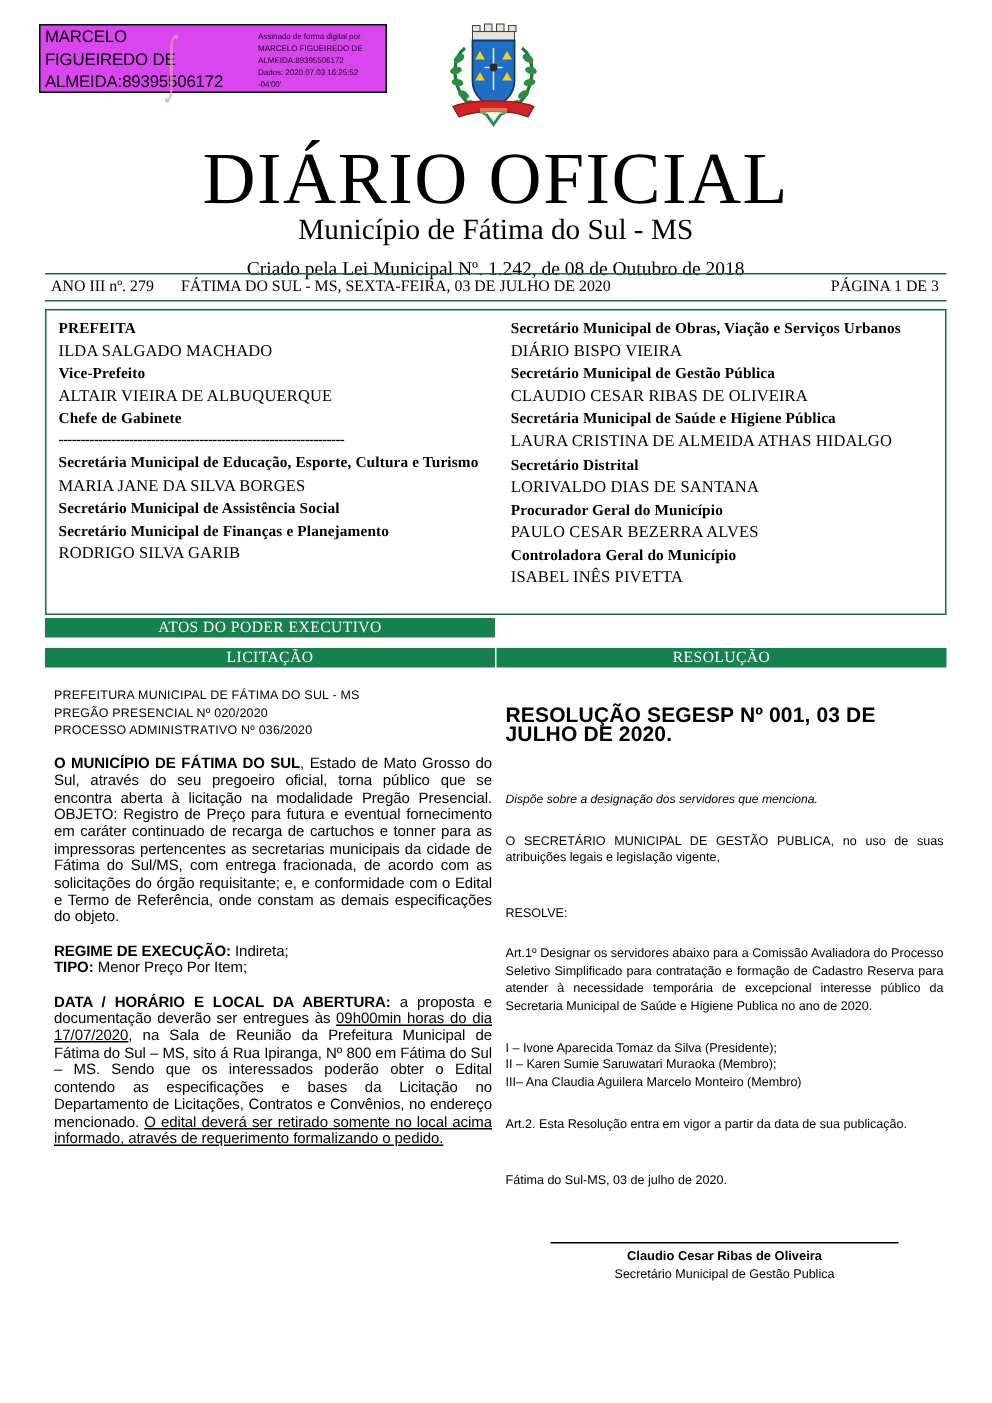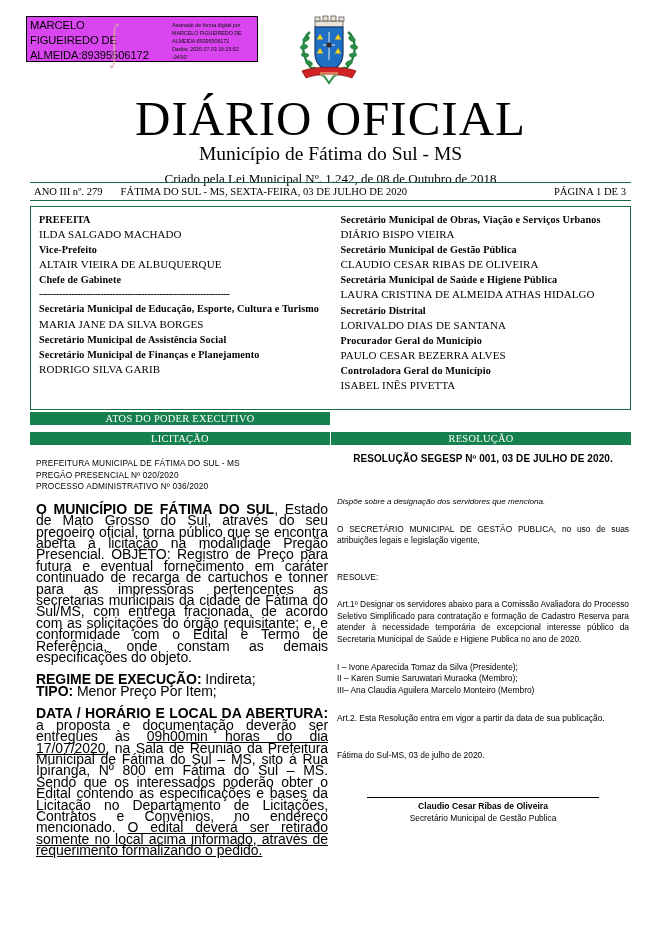--- a/index.html
+++ b/index.html
@@ -144,35 +144,36 @@
   .lic-head {
     text-align: left;
     font-family: "Liberation Sans", sans-serif;
     font-size: 8.3px;
     line-height: 11.6px;
     letter-spacing: 0.15px;
     margin-top: 6px;
   }
   .body-p {
     font-family: "Liberation Sans", sans-serif;
-    font-size: 14px;
+    font-size: 10px;
     line-height: 11.4px;
     text-align: justify;
     margin-top: 11px;
     letter-spacing: -0.05px;
   }
   .b { font-weight: bold; }
   .bu { font-weight: normal; text-decoration: underline; }
 
   .res-title {
-    text-align: center;
-    font-family: "Liberation Sans", sans-serif;
-    font-size: 10px;
+    text-align: left;
+    font-family: "Liberation Sans", sans-serif;
+    font-size: 14px;
     font-weight: bold;
     line-height: 13px;
+    margin-top: 18px;
     letter-spacing: 0.1px;
   }
   .res-it {
     font-family: "Liberation Sans", sans-serif;
     font-size: 8.1px;
     font-style: italic;
     line-height: 11.5px;
     margin-top: 31px;
   }
   .res-p {

